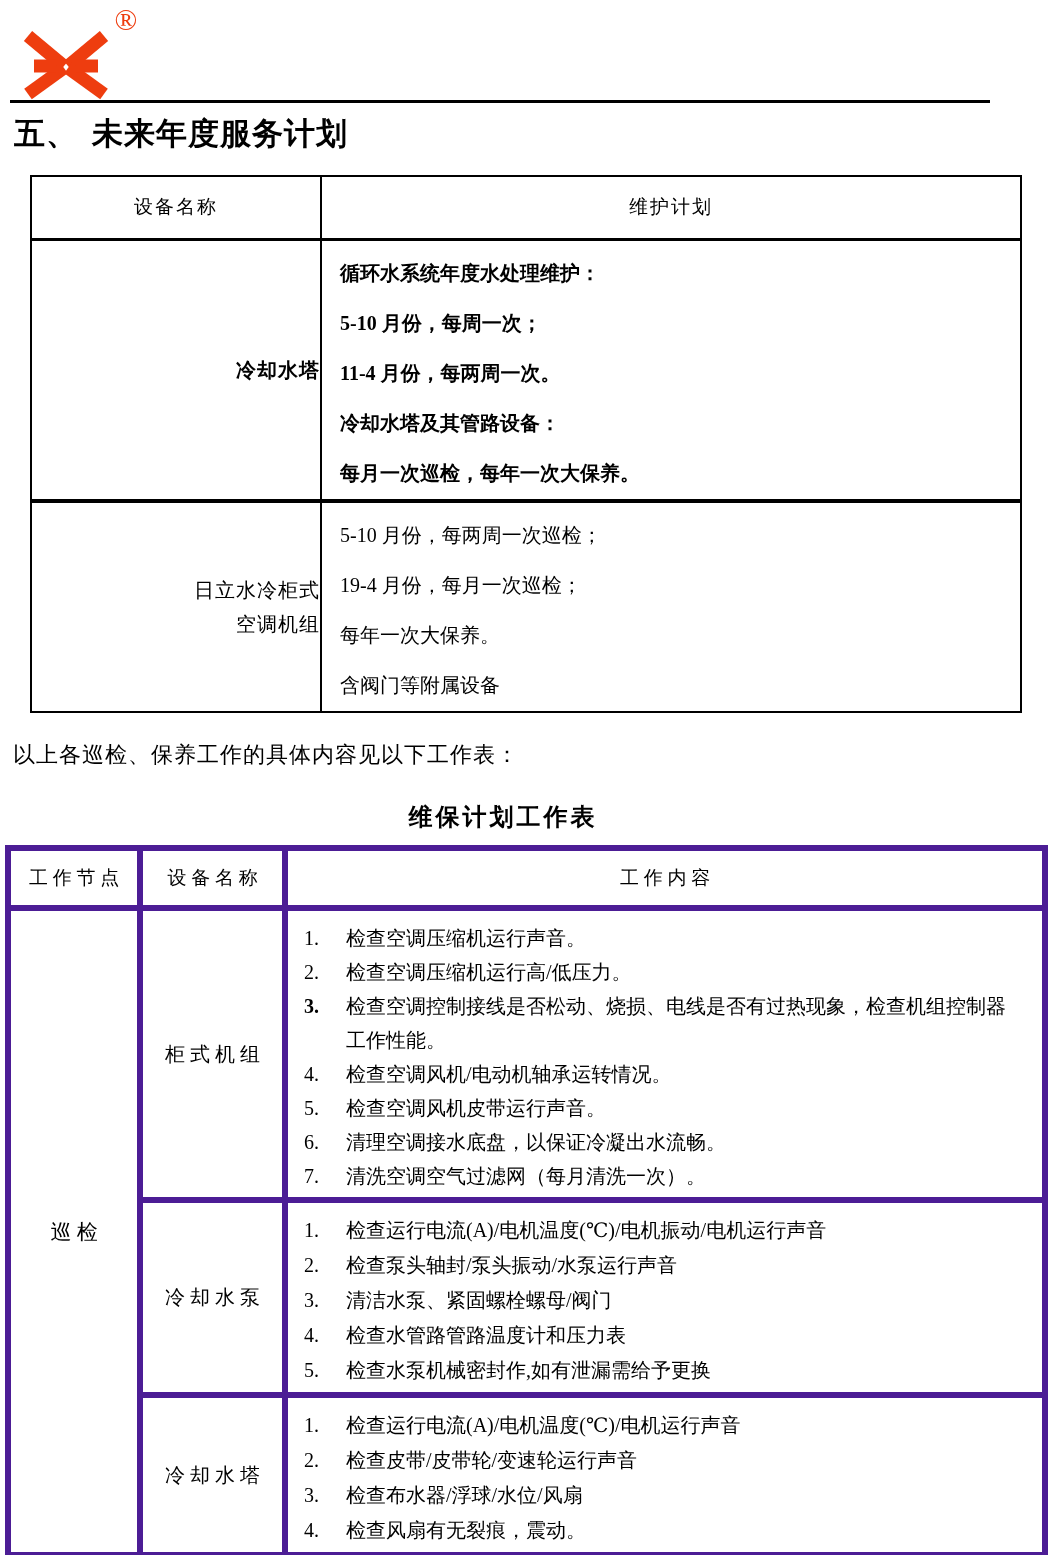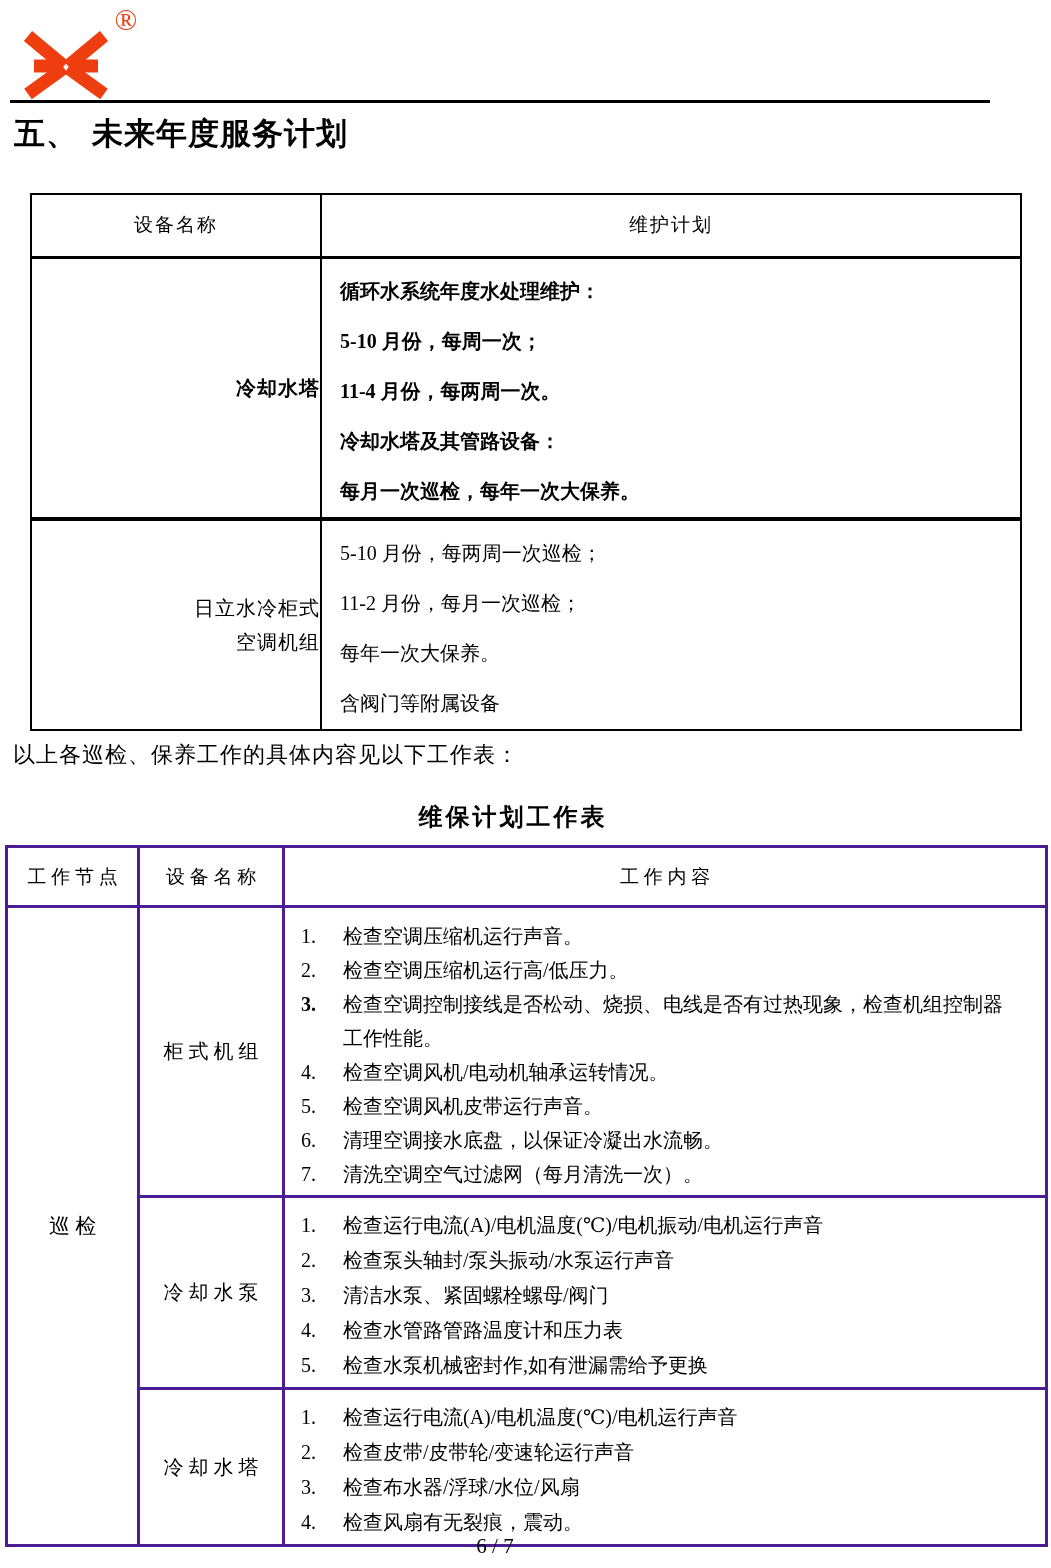--- a/index.html
+++ b/index.html
@@ -24,46 +24,46 @@
   
   .heading {
     position:absolute; left:14px; top:113px;
     font-size:31px; font-weight:bold; letter-spacing:1px;
     font-family:"Liberation Sans","DejaVu Sans",sans-serif;
   }
   .heading .hd-space { display:inline-block; width:14px; }
 
   
   table { border-collapse:collapse; table-layout:fixed; }
-  .t1 { position:absolute; left:30px; top:193px; width:992px; }
+  .t1 { position:absolute; left:30px; top:175px; width:992px; }
   .t1 th, .t1 td { border:2px solid #000; vertical-align:middle; }
   .t1 thead tr { height:63px; }
   .t1 th { font-weight:normal; font-size:19px; text-align:center; letter-spacing:2px; }
   .t1 thead th { border-bottom-width:3px; }
   .t1 .t1r0 { height:245px; }
   .t1 .t1r0 td { border-bottom-width:4px;font-weight:bold; }
   .t1 .t1r1 { height:205px; }
   .t1 .col-name { width:290px; }
   .t1 .name-cell { text-align:right; font-size:20px; letter-spacing:1px; }
   .t1 .name-cell div { line-height:34px; }
   .t1 .plan-cell { padding:8px 18px 0 18px; font-size:20px; }
   .t1 .plan-line { height:50px; display:flex; align-items:center; }
 
   
   .note { position:absolute; left:13px; top:712px; font-size:22px; letter-spacing:1px;margin-top:28px; }
 
   
   .ws-title {
-    position:absolute; left:18px; top:801px; width:990px;
+    position:absolute; left:8px; top:801px; width:990px;
     text-align:center; font-size:24px; font-weight:bold; letter-spacing:3px;
   }
 
   
   .t2 { position:absolute; left:5px; top:845px; width:1043px; }
-  .t2 th, .t2 td { border:3px solid #4c1d95; vertical-align:middle; }
+  .t2 th, .t2 td { border:6px solid #4c1d95; vertical-align:middle; }
   .t2 thead tr { height:60px; }
   .t2 th { font-weight:normal; font-size:19px; text-align:center; }
   .t2 thead th { border-bottom-width:3px; }
   .t2 .col-node { width:132px; }
   .t2 .col-equip { width:145px; }
   .t2 .col-equip-h { border-right-width:3px; }
   .t2 .t2r0 { height:290px; }
   .t2 .t2r1 { height:190px; }
   .t2 .t2r2 { height:148px; }
   .t2 .t2r0 td, .t2 .t2r1 td { border-bottom-width:3px; }
@@ -132,21 +132,21 @@
             <div class="plan-line">每月一次巡检，每年一次大保养。</div>
           </td>
         </tr>
         <tr class="t1r1">
           <td class="name-cell">
             <div>日立水冷柜式</div>
             <div>空调机组</div>
           </td>
           <td class="plan-cell">
             <div class="plan-line">5-10 月份，每两周一次巡检；</div>
-            <div class="plan-line">11-2 月份，每月一次巡检；</div>
+            <div class="plan-line">19-4 月份，每月一次巡检；</div>
             <div class="plan-line">每年一次大保养。</div>
             <div class="plan-line">含阀门等附属设备</div>
           </td>
         </tr>
       </tbody>
   </table>
 
   <div class="note">以上各巡检、保养工作的具体内容见以下工作表：</div>
 
   <div class="ws-title">维保计划工作表</div>
@@ -241,15 +241,14 @@
             </div>
             <div class="item">
               <span class="num">4.</span>
               <span class="txt">检查风扇有无裂痕，震动。</span>
             </div>
           </td>
         </tr>
       </tbody>
   </table>
 
-  <div class="footer">6 / 7</div>
 
 </div>
 
 </body></html>

